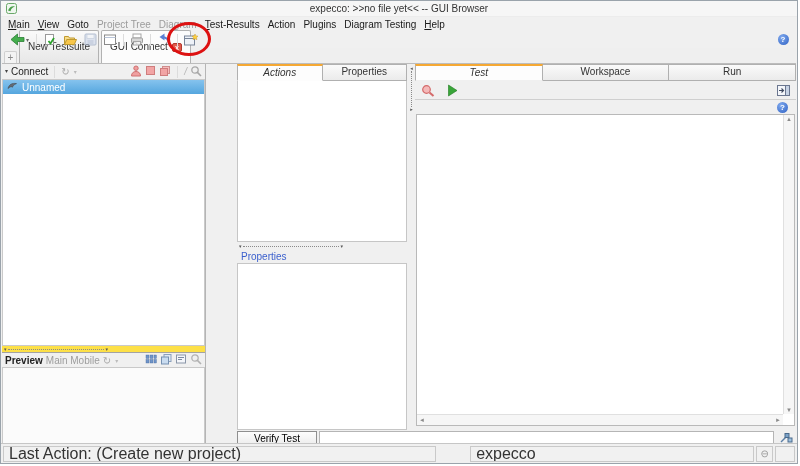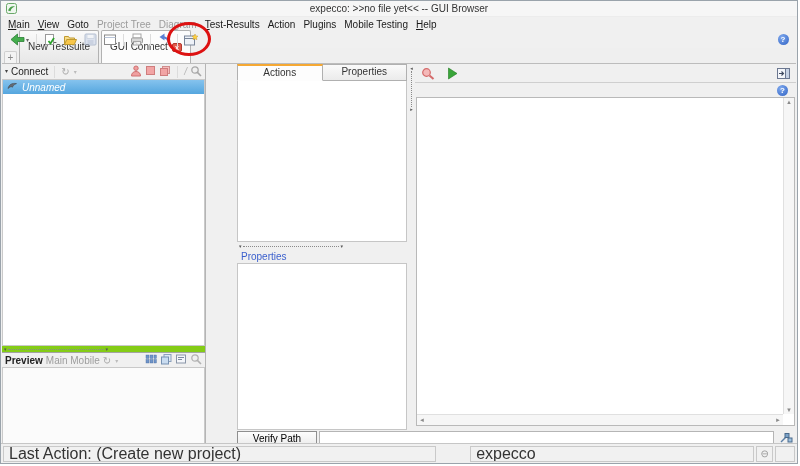--- a/index.html
+++ b/index.html
@@ -45,36 +45,36 @@
   
   .content { position:absolute; left:1px; right:1px; top:62px; height:382px; border-top:1px solid #bcbcbc; background:#f0f0f0; }
   .panel-hdr { height:16px; display:flex; align-items:center; padding:0 3px; gap:3px;
                background:#f0f0f0; border-bottom:1px solid #c9c9c9; }
   .hdr-label { font-size:10px; color:#222; }
   .gray { color:#9d9d9d; }
   .refresh { font-size:10px; color:#aaa; }
   .flex1 { flex:1; }
 
   .left-panel { position:absolute; left:0; top:0; width:204px; height:382px; display:flex; flex-direction:column;
-                border-right:1px solid #b5b5b5; background:#84cc16; }
-  .tree { flex:0 0 266px; background:#fff; border:1px solid #cacaca; border-top:none; overflow:hidden;font-style:italic; }
+                border-right:1px solid #b5b5b5; background:#fde047; }
+  .tree { flex:0 0 266px; background:#fff; border:1px solid #cacaca; border-top:none; overflow:hidden; }
   .tree-row { height:14px; display:flex; align-items:center; gap:4px; padding-left:4px;
               background:linear-gradient(#85c3ee,#55a6de); color:#fff; font-size:10px; }
   .hsplit { height:6px; display:flex; align-items:center; padding-left:2px; }
   .hsplit .grip { width:104px; display:flex; align-items:center; }
   .hsplit .dots { flex:1; border-top:1px dotted #8a8a8a; margin:0 1px; }
   .tinytri { font-size:5px; color:#555; line-height:5px; }
   .preview-area { flex:1; background:#fbfbfb; border:1px solid #cacaca; border-top:none; }
 
   .mid-panel { position:absolute; left:235px; top:0; width:170px; height:366px; display:flex; flex-direction:column; }
   .ptabs { height:17px; display:flex; }
   .ptab { flex:1; text-align:center; font-size:10px; line-height:14px; color:#333;
           background:linear-gradient(#fafafa,#ebebeb); border:1px solid #b0b0b0; border-left:none; }
   .ptab:first-child { border-left:1px solid #b0b0b0; }
-  .ptab.active { background:#fdfdfd; border-top:2px solid #f5a833; border-bottom-color:#fdfdfd; }
+  .ptab.active { background:#fdfdfd; border-top:2px solid #f5a833; border-bottom-color:#fdfdfd;font-style:italic; }
   .white-box { background:#fff; border:1px solid #c6c6c6; border-top:none; }
   .actions-area { flex:0 0 161px; }
   .props-label { height:13px; line-height:13px; padding-left:4px; color:#3a5fcd; font-size:10px; }
   .props-area { flex:1; border-top:1px solid #c6c6c6; }
 
   .vsplit { position:absolute; left:406px; top:0; width:7px; height:366px; }
   .vsplit .grip { margin-top:2px; height:46px; display:flex; flex-direction:column; align-items:center; }
   .vsplit .vdots { flex:1; border-left:1px dotted #8a8a8a; }
 
   .right-panel { position:absolute; left:413px; right:0; top:0; height:366px; display:flex; flex-direction:column; }
@@ -122,21 +122,21 @@
 
   <div class="menubar">
     <span class="mi u">Main</span>
     <span class="mi u">View</span>
     <span class="mi">Goto</span>
     <span class="mi dis">Project Tree</span>
     <span class="mi dis">Diagram</span>
     <span class="mi u">Test-Results</span>
     <span class="mi">Action</span>
     <span class="mi">Plugins</span>
-    <span class="mi">Mobile Testing</span>
+    <span class="mi">Diagram Testing</span>
     <span class="mi u">Help</span>
   </div>
 
   <div class="toolbar">
     <span class="tbtn" style="width:27px">
       <svg width="15" height="13">
           <path d="M14 4.5 H7.5 V1 L1 6.5 L7.5 12 V8.5 H14 Z" fill="#44ad4c" stroke="#2c7f36" stroke-width="0.8"></path>
         </svg>
       <span class="caret">▾</span>
     </span>
@@ -319,20 +319,25 @@
 
     <div class="vsplit">
       <div class="grip">
         <span class="tinytri">◂</span>
         <span class="vdots"></span>
         <span class="tinytri">▸</span>
       </div>
     </div>
 
     <div class="right-panel">
+      <div class="ptabs">
+        <span class="ptab active" style="border-bottom-color:#f0f0f0">Test</span>
+        <span class="ptab">Workspace</span>
+        <span class="ptab">Run</span>
+      </div>
       <div class="rtoolbar">
         <span class="tbtn">
           <svg width="14" height="13">
               <circle cx="5.5" cy="5.5" r="3.8" fill="#f4b9b9" stroke="#d46a6a" stroke-width="1.2"></circle>
               <path d="M8.5 8.5 L12.5 12" stroke="#d46a6a" stroke-width="2"></path>
             </svg>
         </span>
         <span class="tbtn">
           <svg width="11" height="13">
               <path d="M1.5 1 L10 6.5 L1.5 12 Z" fill="#39a539" stroke="#1f7a1f" stroke-width="0.6"></path>
@@ -356,21 +361,21 @@
           <span class="sbarrow">▼</span>
         </div>
         <div class="hsb">
           <span class="sbarrow">◄</span>
           <span class="sbarrow">►</span>
         </div>
       </div>
     </div>
 
     <div class="bottom-row">
-      <button class="verify-btn">Verify Path</button>
+      <button class="verify-btn">Verify Test</button>
       <input class="path-input" value="" style="">
       <span class="pick-btn">
         <svg width="14" height="12">
             <path d="M2 10 L7 5" stroke="#5b7fa6" stroke-width="1.4"></path>
             <rect x="6" y="1.5" width="4" height="4" fill="#7ba3c9" stroke="#4a6a8c"></rect>
             <rect x="9" y="6" width="4" height="4" fill="#9cc0de" stroke="#4a6a8c"></rect>
           </svg>
       </span>
     </div>
   </div>

